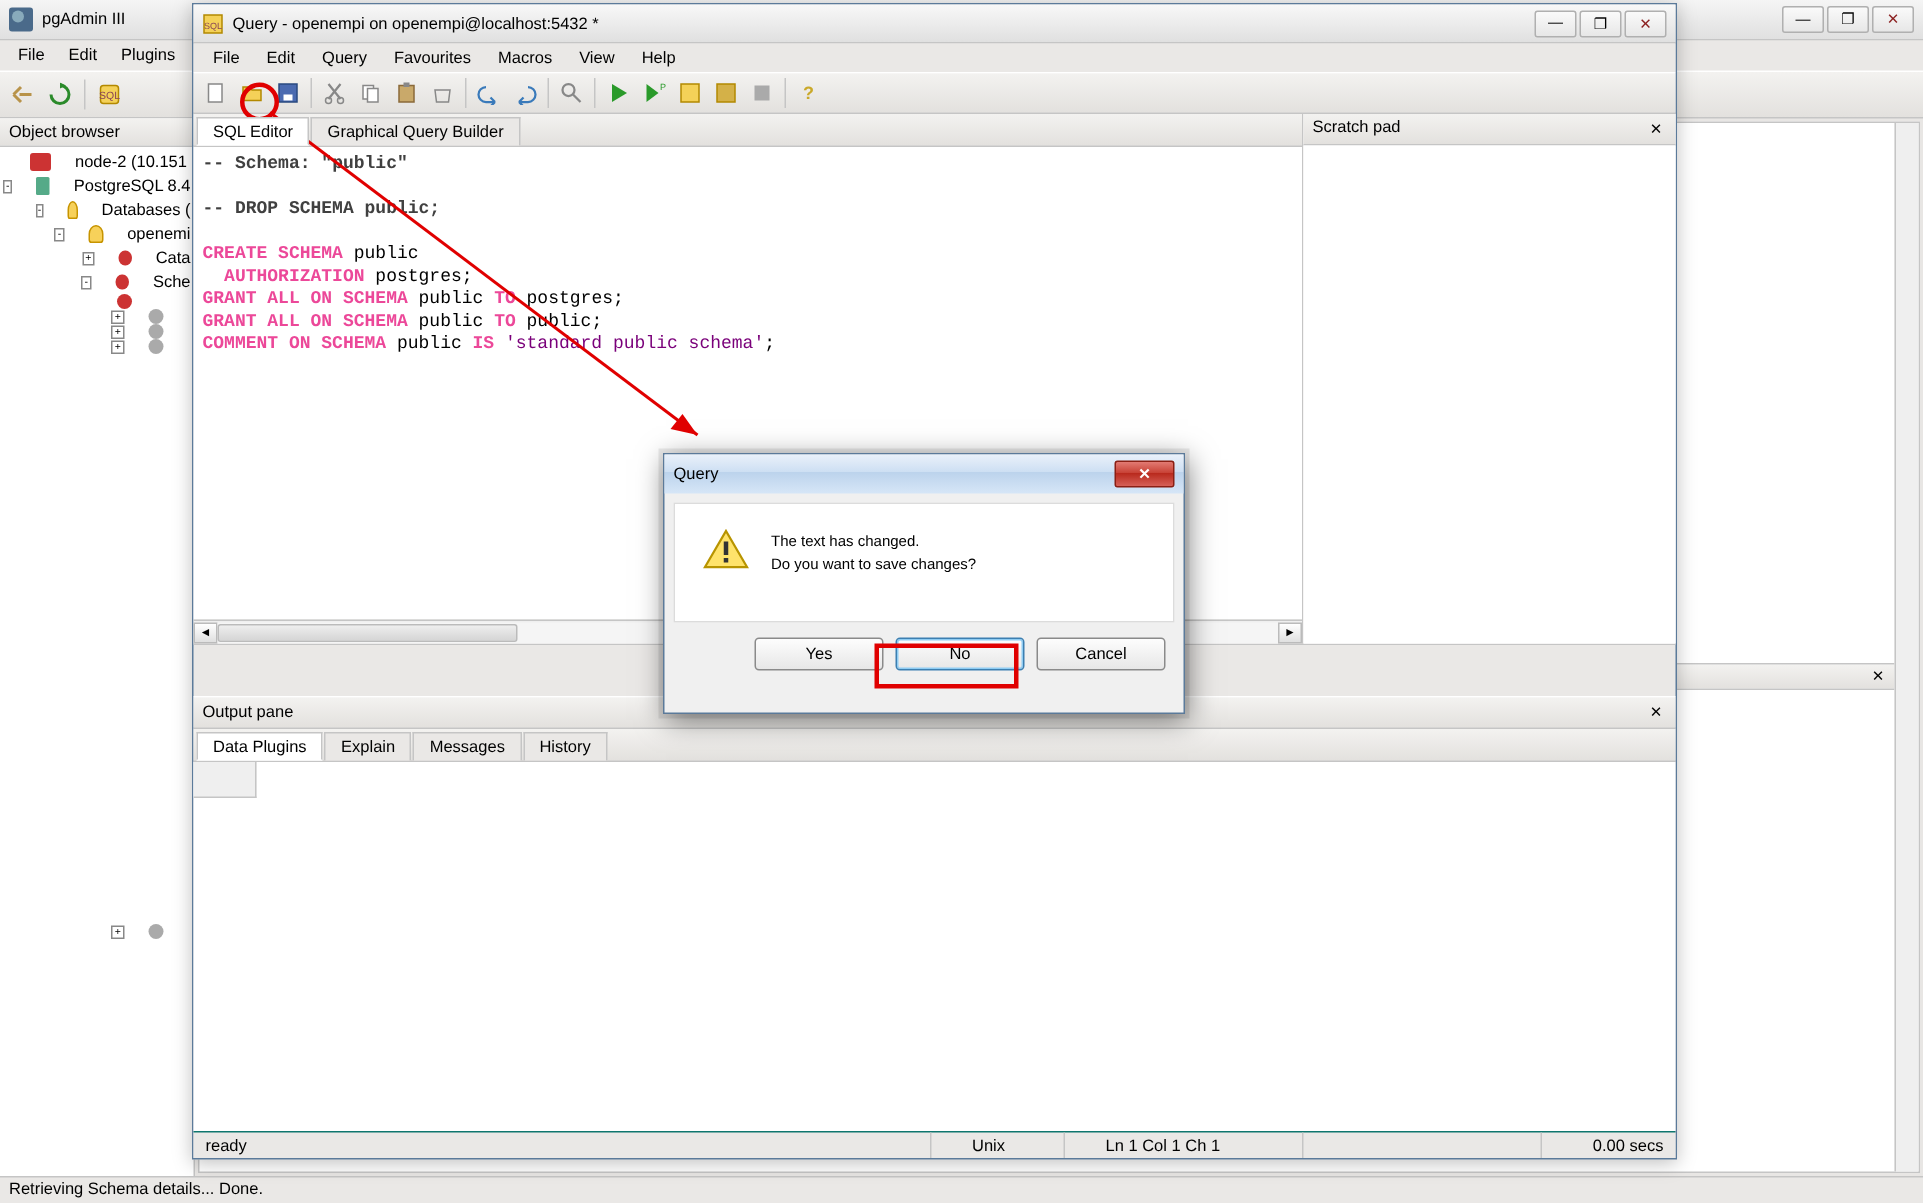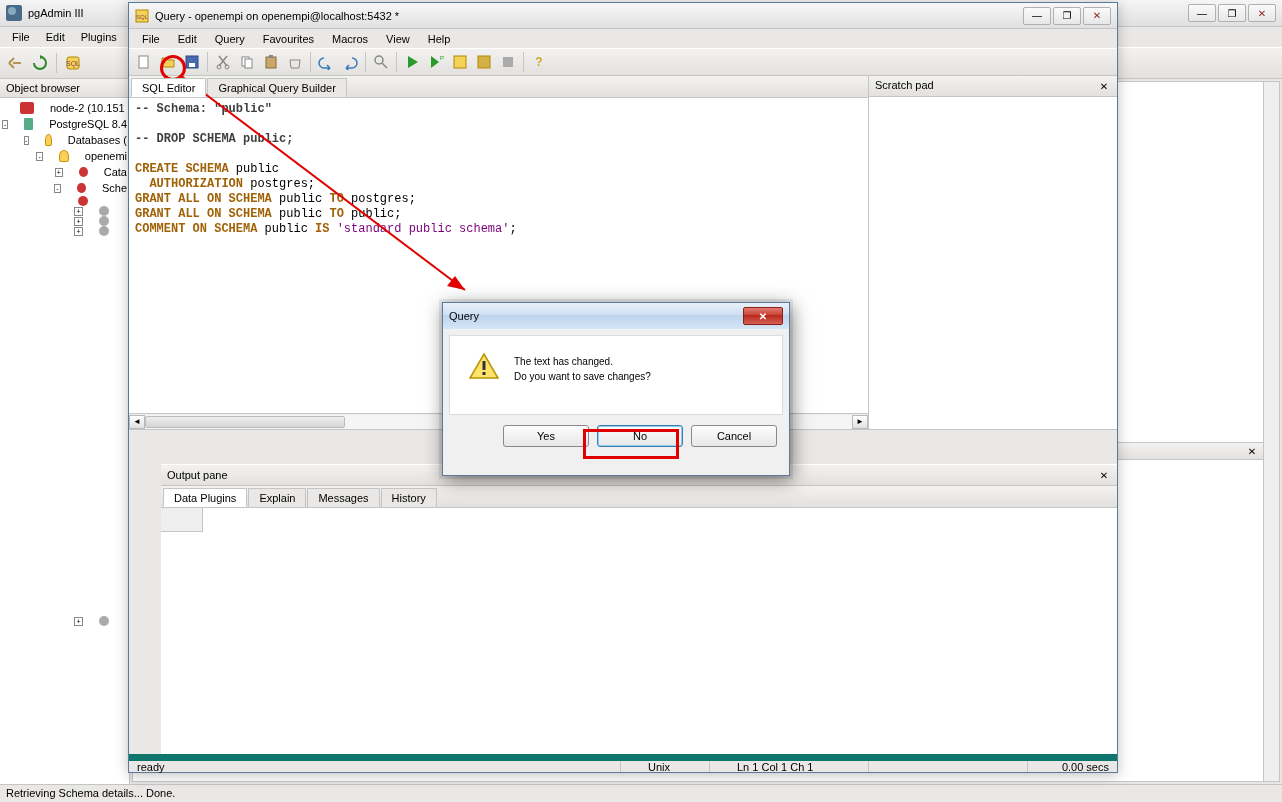--- a/index.html
+++ b/index.html
@@ -51,40 +51,40 @@
   .conn-select { margin-left: 8px; width: 246px; height: 20px; border: 1px solid #888; background: #fff; font-family: inherit; font-size: 11px; padding: 0 4px; }
   
   .query-body { display: flex; flex-direction: column; height: calc(100% - 26px - 19px - 28px - 18px); gap: 34px; }
   .top-split { display: flex; height: 354px; border-bottom: 1px solid #c5c5c5; }
   .editor-pane { flex: 1; display: flex; flex-direction: column; border-right: 1px solid #c5c5c5; }
   .tab-strip { background: linear-gradient(#f3f2f0,#e3e1de); display: flex; height: 22px; border-bottom: 1px solid #c5c5c5; padding-left: 2px; }
   .tab { padding: 3px 10px; border: 1px solid #c5c5c5; border-bottom: none; background: #eae8e6; margin-right: 1px; margin-top: 2px; cursor: default; }
   .tab.active { background: #fff; border-bottom: 1px solid #fff; position: relative; z-index: 1; }
   .sql-area { flex: 1; background: #fff; font-family: "Courier New", monospace; font-size: 12px; padding: 4px 6px; overflow: auto; white-space: pre; line-height: 15px; }
   .sql-area .comment { color: #404040; font-weight: bold; }
-  .sql-area .kw { color: #a16207; font-weight: bold; }
+  .sql-area .kw { color: #ec4899; font-weight: bold; }
   .sql-area .str { color: #7a007a; }
   .editor-hscroll { height: 16px; background: #efefef; border-top: 1px solid #c5c5c5; position: relative; display:flex; align-items:center; }
   .editor-hscroll .sb-btn { width:16px; height:14px; border:1px solid #bbb; background:linear-gradient(#fff,#e0e0e0); display:flex; align-items:center; justify-content:center; font-size:8px;}
   .editor-hscroll .sb-track { flex:1; height:14px; background:#f5f5f5; position:relative;}
   .editor-hscroll .sb-thumb { position:absolute; left:0; width:200px; height:12px; top:1px; background:linear-gradient(#eee,#d5d5d5); border:1px solid #bbb; border-radius:2px;}
   
   .scratch-pane { width: 248px; display: flex; flex-direction: column; background: #fff; }
   .scratch-header { background: linear-gradient(#f3f2f0,#e3e1de); padding: 3px 6px; border-bottom: 1px solid #c5c5c5; display: flex; }
   .scratch-header span:first-child { flex: 1; }
   .pane-close { width: 14px; height: 14px; display: flex; align-items: center; justify-content: center; font-size: 10px; cursor: default; }
   .scratch-body { flex: 1; background: #fff; }
   
-  .output-pane-wrap { flex: 1; display: flex; flex-direction: column; margin-left: 32px; }
+  .output-pane-wrap { flex: 1; display: flex; flex-direction: column; }
   .output-header { background: linear-gradient(#f3f2f0,#e3e1de); padding: 3px 6px; border-bottom: 1px solid #c5c5c5; display: flex; align-items: center; border-top: 1px solid #fff;}
   .output-header span:first-child { flex: 1; }
   .output-body { flex: 1; background: #fff; }
   .output-corner { width: 42px; height: 24px; border-right: 1px solid #c5c5c5; border-bottom: 1px solid #c5c5c5; background:#efefef;}
   
-  .query-status { height: 18px; background: #eae8e6; border-top: 7px solid #0f766e; display: flex; align-items: center; font-size: 11px; gap: 19px; }
+  .query-status { height: 18px; background: #eae8e6; border-top: 1px solid #0f766e; display: flex; align-items: center; font-size: 11px; gap: 19px; }
   .status-cell { padding: 0 8px; border-right: 1px solid #c5c5c5; height: 100%; display: flex; align-items: center; }
   .status-cell:first-child { flex: 1; }
   .status-cell.wide { width: 140px; }
   .status-cell.med { width: 70px; }
   
   
   .dialog { position: absolute; top: 302px; left: 442px; width: 348px; height: 174px; background: #f0f0f0; border: 1px solid #5b7a9a; box-shadow: 2px 4px 18px rgba(0,0,0,.5), 0 0 0 3px rgba(0,0,0,.08); }
   .dialog-titlebar { height: 26px; background: linear-gradient(#eaf1fa,#cddff3 45%,#bcd3ec 46%,#d6e6f7); display: flex; align-items: center; padding: 0 6px; }
   .dialog-titlebar .title-text { flex: 1; }
   .dlg-close { width: 40px; height: 18px; background: linear-gradient(#e27a73,#c84236 45%,#b8281c 46%,#d66057); border: 1px solid #8a1f14; border-radius: 2px; color: #fff; display: flex; align-items: center; justify-content: center; font-weight: bold; font-size: 10px; cursor: default; }

